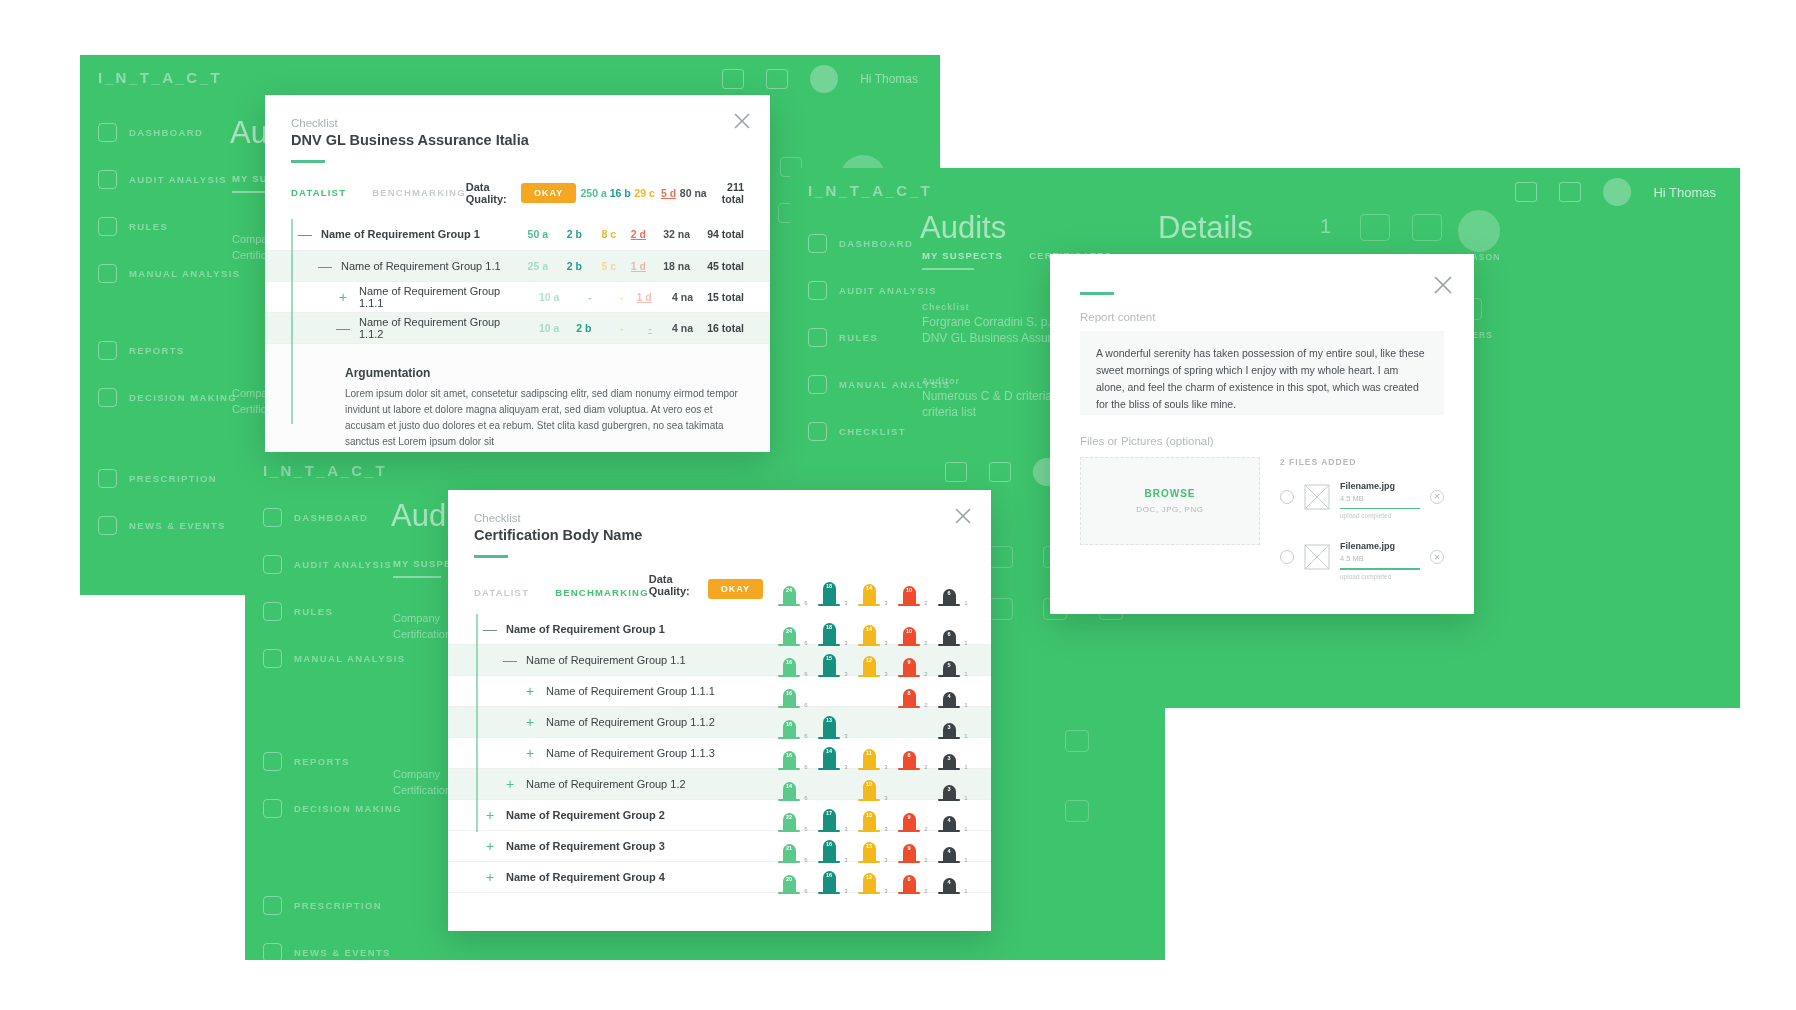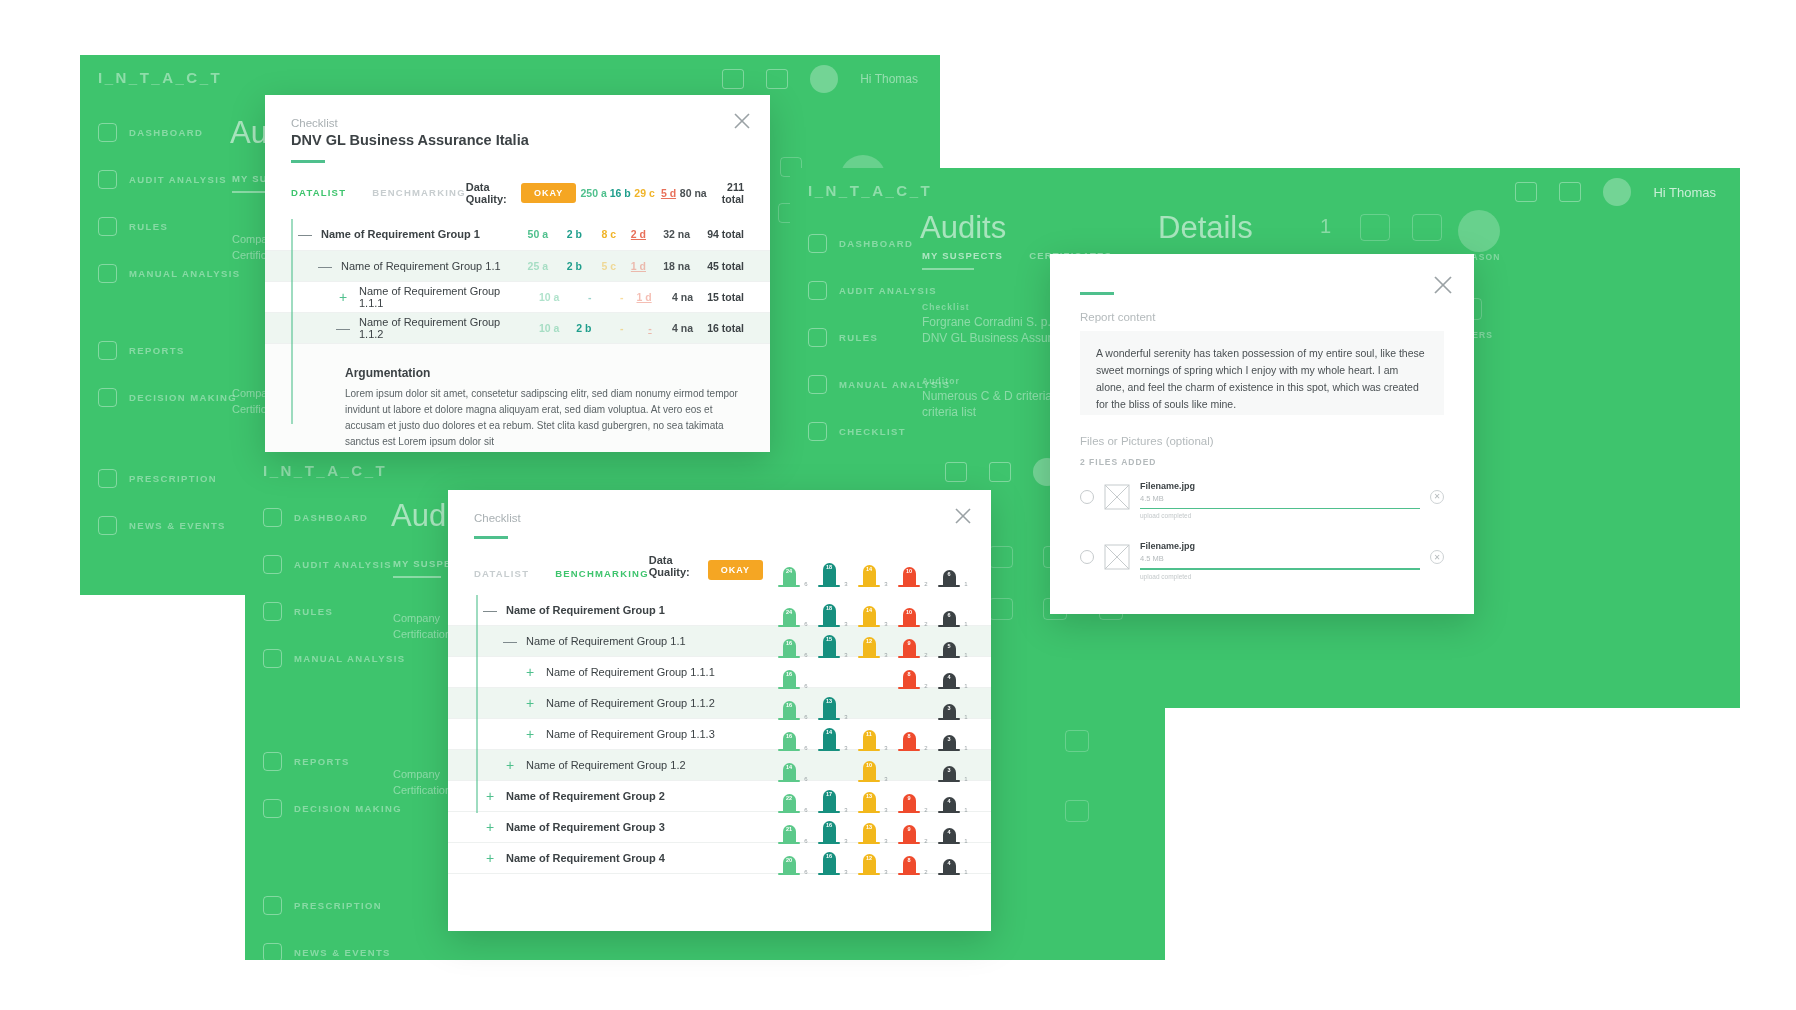--- a/index.html
+++ b/index.html
@@ -495,20 +495,24 @@
     </div>
 
     <div style="padding:26px 30px 0 30px;">
       <div class="accent-rule"></div>
       <div class="ar-sublabel" style="margin-top:16px;">Report content</div>
       <textarea class="ar-textarea" rows="5" style="margin-top: 8px; height: 84px;">A wonderful serenity has taken possession of my entire soul, like these sweet mornings of spring which I enjoy with my whole heart. I am alone, and feel the charm of existence in this spot, which was created for the bliss of souls like mine.</textarea>
 
       <div class="ar-sublabel" style="margin-top:16px;">Files or Pictures (optional)</div>
 
       <div style="display:flex; gap:20px; margin-top:10px;">
+        <div class="drop-zone" style="width:180px; height:88px;">
+          <div class="browse-btn">BROWSE</div>
+          <div class="drop-hint">DOC, JPG, PNG</div>
+        </div>
         <div style="flex:1;">
           <div class="files-head">2 FILES ADDED</div>
           <div class="file-row">
             <span class="file-check"></span>
             <span class="file-thumb">
               <svg width="26" height="26" viewBox="0 0 26 26">
                   <rect x="1" y="1" width="24" height="24" fill="none" stroke="#c6cbcd" stroke-width="1"></rect>
                   <line x1="1" y1="1" x2="25" y2="25" stroke="#c6cbcd" stroke-width="1"></line>
                   <line x1="25" y1="1" x2="1" y2="25" stroke="#c6cbcd" stroke-width="1"></line>
                 </svg>
@@ -547,20 +551,21 @@
   <div class="modal" id="modalC" style="left:448px; top:490px; width:543px; height:441px;">
     <div class="modal-close">
       <svg width="20" height="20" viewBox="0 0 20 20">
           <line x1="3" y1="3" x2="17" y2="17" stroke="#9aa2a5" stroke-width="1.6"></line>
           <line x1="17" y1="3" x2="3" y2="17" stroke="#9aa2a5" stroke-width="1.6"></line>
         </svg>
     </div>
 
     <div style="padding:22px 26px 0 26px;">
       <div class="mini-label">Checklist</div>
+      <div class="title-strong" style="margin-top:3px;">Certification Body Name</div>
       <div class="accent-rule"></div>
     </div>
 
     <div style="display:flex; align-items:flex-end; padding:14px 22px 8px 26px;">
       <div class="tabs-row" style="padding-bottom:8px;">
         <span class="tab-off">DATALIST</span>
         <span class="tab-on">BENCHMARKING</span>
       </div>
       <div style="flex:1"></div>
       <span class="dq-label" style="margin:0 10px 9px 0;">Data Quality:</span>

